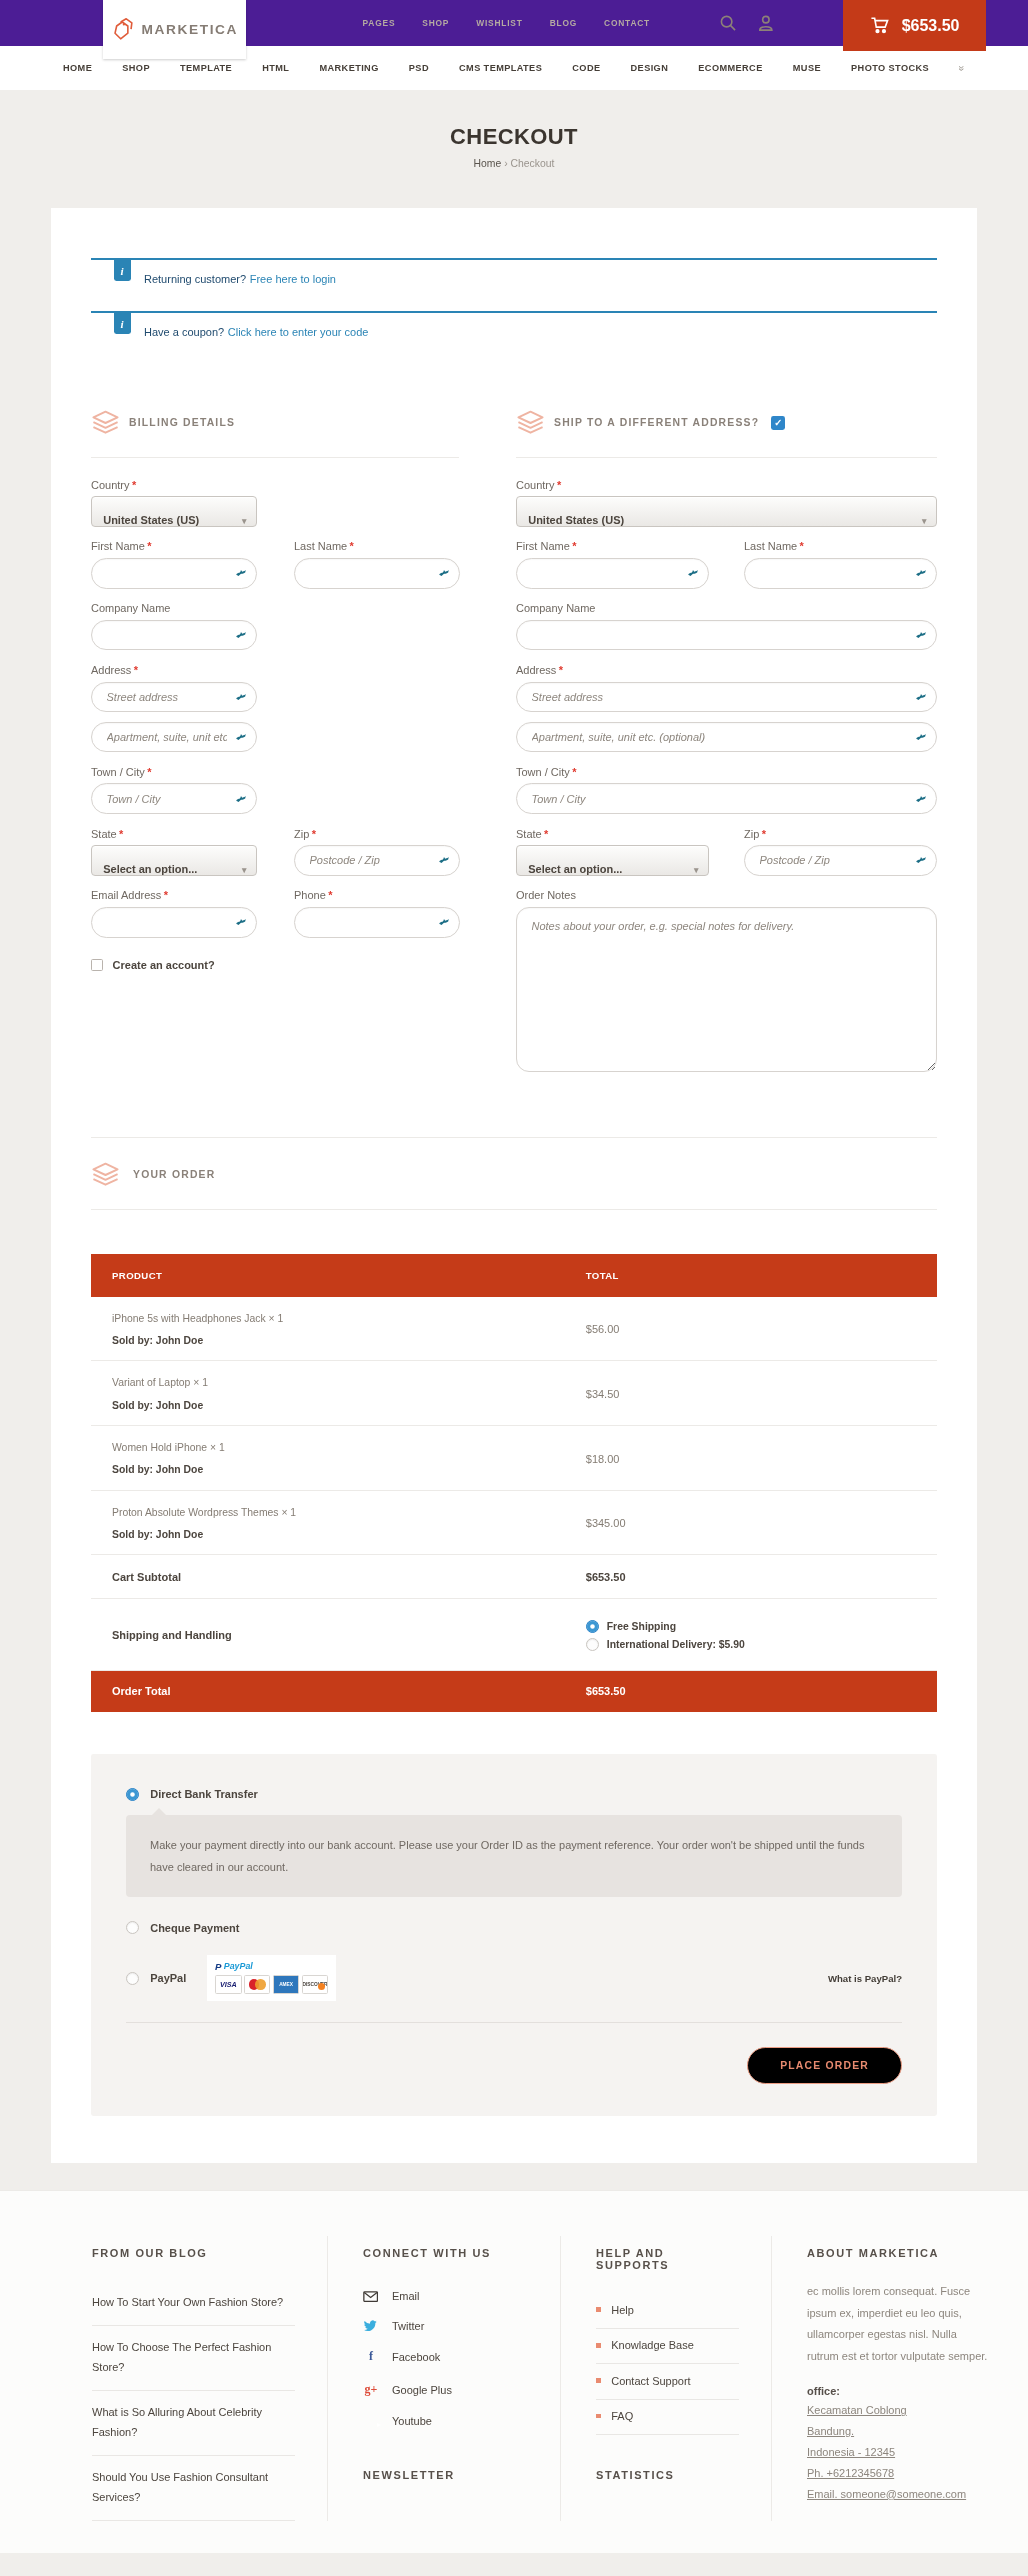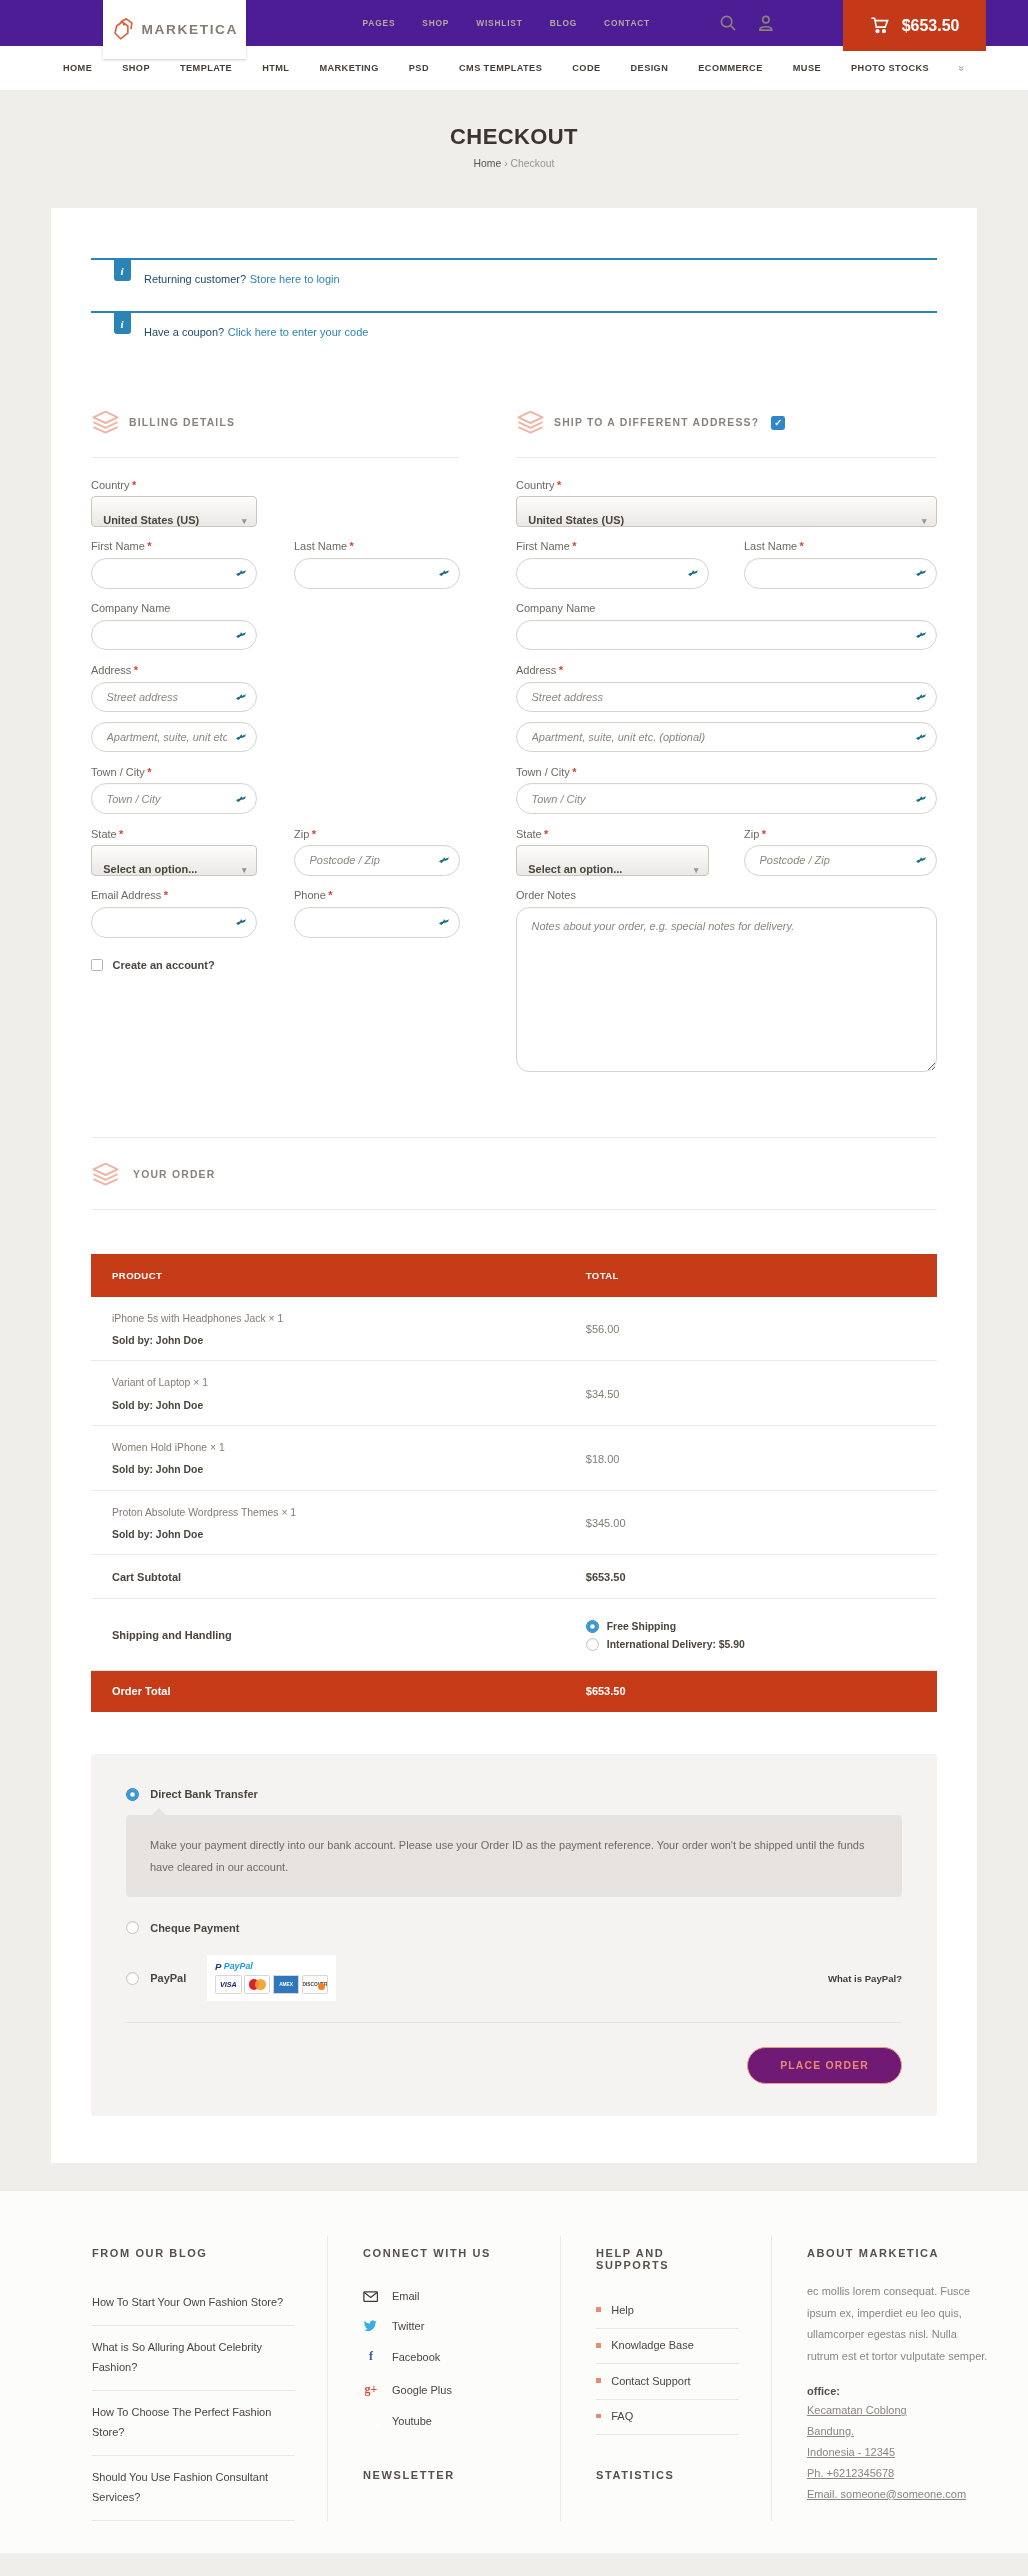--- a/index.html
+++ b/index.html
@@ -201,21 +201,21 @@
   .pp-card.mc i { width: 10.4px; height: 10.4px; border-radius: 50%; display: block; }
   .pp-card.mc i.c1 { background: #d9222a; margin-right: -4px; }
   .pp-card.mc i.c2 { background: #ee9f2d; opacity: .9; }
   .pp-card.amex { background: #2e77bc; color: #fff; font-size: 4.8px; }
   .pp-card.disc { color: #4a443e; font-size: 4.8px; position: relative; }
   .pp-card.disc::after { content: ""; position: absolute; right: 2.4px; bottom: 2.4px; width: 7.2px; height: 7.2px; border-radius: 50%; background: #f48120; }
   .what-pp { margin-left: auto; font-size: 9.6px; font-weight: bold; color: #433d37; cursor: pointer; }
   .pay-divider { border: none; border-top: 0.8px solid #e3dfdc; margin: 8px 0 24px; }
   .place-order {
     display: block; margin-left: auto;
-    background: #701a75; border: 1.6px solid #eb9c83; border-radius: 20px;
+    background: #000000; border: 1.6px solid #eb9c83; border-radius: 20px;
     color: #e98b70; font-family: "Liberation Sans", sans-serif;
     font-size: 10.4px; font-weight: bold; letter-spacing: 1.2px;
     padding: 12px 32px; cursor: pointer;
   }
 
   
   .footer-band { background: #fcfcfb; margin-top: 27px; border-top: 0.8px solid #eceae7; }
   .footer {
     display: grid; grid-template-columns: 235px 233px 211px 251px;
     padding: 45px 51px 32px 92px;
@@ -317,21 +317,21 @@
     <span>›</span>
     <span>Checkout</span>
   </div>
 </div>
 
 <div class="card">
 
   <div class="notice">
     <span class="notice-tab">i</span>
     <span class="notice-lead">Returning customer?</span>
-    <span class="notice-link">Store here to login</span>
+    <span class="notice-link">Free here to login</span>
   </div>
   <div class="notice">
     <span class="notice-tab">i</span>
     <span class="notice-lead">Have a coupon?</span>
     <span class="notice-link">Click here to enter your code</span>
   </div>
 
   <div class="form-cols">
 
     <div class="col-l">
@@ -685,22 +685,22 @@
     <button class="place-order">PLACE ORDER</button>
   </div>
 </div>
 
 <div class="footer-band">
   <div class="footer">
 
     <div class="fcol">
       <div class="f-title">FROM OUR BLOG</div>
       <div class="blog-item">How To Start Your Own Fashion Store?</div>
+      <div class="blog-item">How To Choose The Perfect Fashion Store?</div>
       <div class="blog-item">What is So Alluring About Celebrity Fashion?</div>
-      <div class="blog-item">How To Choose The Perfect Fashion Store?</div>
       <div class="blog-item">Should You Use Fashion Consultant Services?</div>
 
     </div>
 
     <div class="fcol">
       <div class="f-title">CONNECT WITH US</div>
       <div class="soc-row">
         <span class="soc-glyph">
           <svg width="15.3" height="11.2" viewBox="0 0 19 14" fill="none" stroke="#3f3a35" stroke-width="1.6">
             <rect x="1" y="1" width="17" height="12" rx="1"></rect>

